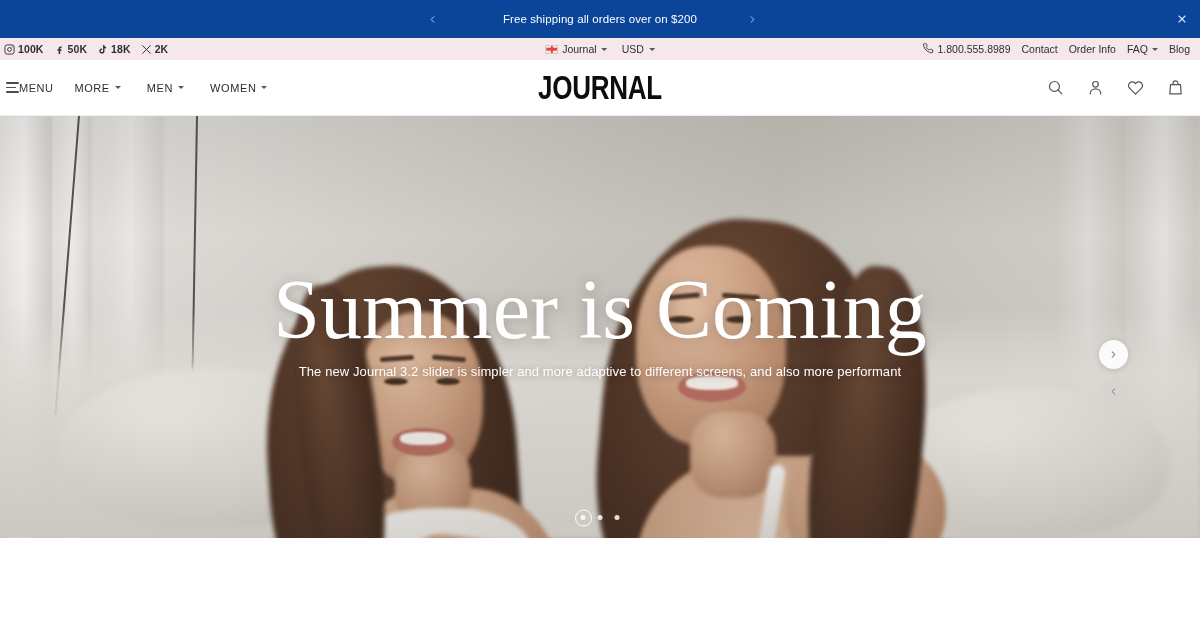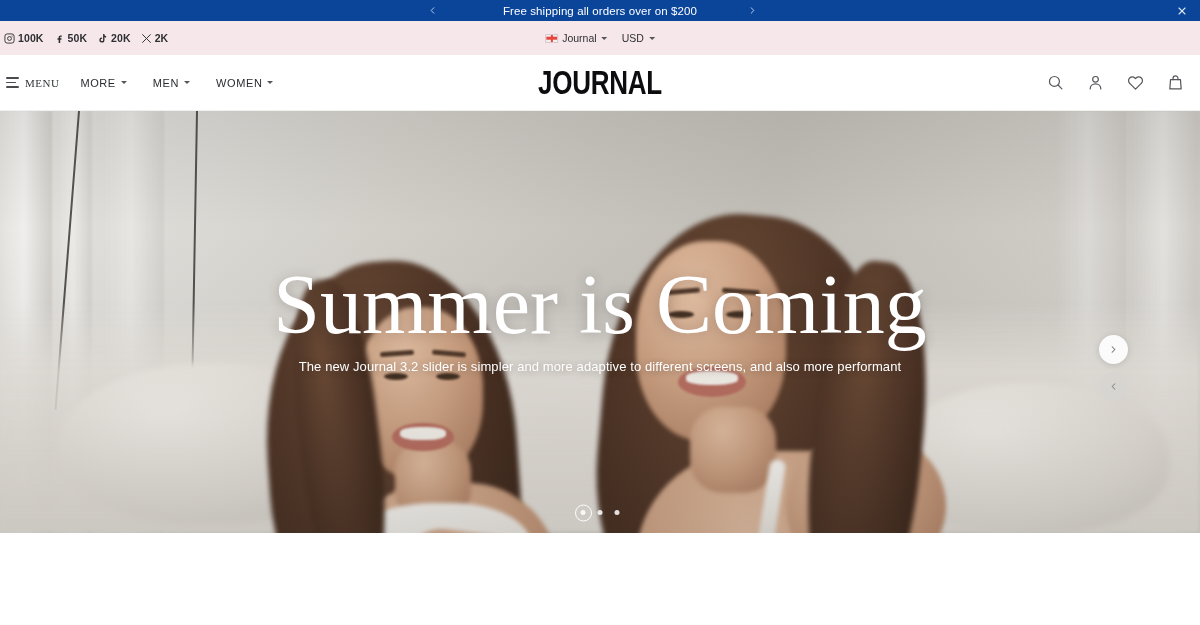--- a/index.html
+++ b/index.html
@@ -8,21 +8,21 @@
     width: 1200px;
     height: 625px;
     overflow: hidden;
     font-family: "Liberation Sans", sans-serif;
     background: #ffffff;
   }
 
   
   .announce-bar {
     position: relative;
-    height: 21px;
+    height: 38px;
     background: #0a459a;
     display: flex;
     align-items: center;
     justify-content: center;
     color: #ffffff;
   }
   .announce-inner {
     display: flex;
     align-items: center;
     gap: 0;
@@ -58,21 +58,21 @@
     height: 20px;
     display: flex;
     align-items: center;
     justify-content: center;
     color: #dbe6f5;
     cursor: pointer;
   }
 
   
   .util-bar {
-    height: 34px;
+    height: 22px;
     background: #f6e7ea;
     display: flex;
     align-items: center;
     padding: 0 10px 0 4px;
     position: relative;
     font-size: 10.5px;
     color: #37383c;
   }
   .social-group {
     display: flex;
@@ -172,24 +172,22 @@
   }
   .nav-left {
     display: flex;
     align-items: center;
     gap: 0;
     padding-left: 2px;
   }
   .menu-btn {
     display: flex;
     align-items: center;
-    gap: 6px;
     cursor: pointer;
     padding: 6px 8px 6px 4px;
-    font-family: Liberation Serif, serif;
   }
   .burger {
     width: 13px;
     display: flex;
     flex-direction: column;
     gap: 3px;
   }
   .burger span {
     display: block;
     height: 1.4px;
@@ -511,21 +509,21 @@
           </svg>
       </span>
       <span class="cnt">50K</span>
     </div>
     <div class="social-item">
       <span>
         <svg width="11" height="11" viewBox="0 0 24 24" fill="#2e2f33">
             <path d="M16.2 2h-2.9v13.1a2.6 2.6 0 1 1-2.1-2.55V9.6a5.6 5.6 0 1 0 5.1 5.58V8.5a6.5 6.5 0 0 0 3.6 1.1V6.7a3.7 3.7 0 0 1-3.7-3.7z"></path>
           </svg>
       </span>
-      <span class="cnt">20K</span>
+      <span class="cnt">18K</span>
     </div>
     <div class="social-item">
       <span>
         <svg width="11" height="11" viewBox="0 0 24 24" fill="none" stroke="#2e2f33" stroke-width="2.1" stroke-linecap="round">
             <line x1="3.5" y1="3.5" x2="20.5" y2="20.5"></line>
             <line x1="20.5" y1="3.5" x2="3.5" y2="20.5"></line>
           </svg>
       </span>
       <span class="cnt">2K</span>
     </div>
@@ -536,20 +534,43 @@
       <span class="flag"></span>
       <span>Journal</span>
       <span class="caret"></span>
     </div>
     <div class="curr-sel">
       <span>USD</span>
       <span class="caret"></span>
     </div>
   </div>
 
+  <div class="util-right">
+    <div class="phone-item">
+      <span>
+        <svg width="11" height="11" viewBox="0 0 24 24" fill="none" stroke="#2e2f33" stroke-width="1.9" stroke-linecap="round" stroke-linejoin="round">
+            <path d="M21 16.5v3a2 2 0 0 1-2.2 2 19.8 19.8 0 0 1-8.6-3.1 19.5 19.5 0 0 1-6-6A19.8 19.8 0 0 1 1.1 3.7 2 2 0 0 1 3.1 1.5h3a2 2 0 0 1 2 1.7c.1 1 .3 1.9.6 2.8a2 2 0 0 1-.4 2.1L7 9.4a16 16 0 0 0 6 6l1.3-1.3a2 2 0 0 1 2.1-.5c.9.3 1.8.5 2.8.6a2 2 0 0 1 1.8 2.3z"></path>
+          </svg>
+      </span>
+      <span class="num">1.800.555.8989</span>
+    </div>
+    <div class="util-link">
+      <span>Contact</span>
+    </div>
+    <div class="util-link">
+      <span>Order Info</span>
+    </div>
+    <div class="util-link">
+      <span>FAQ</span>
+      <span class="caret"></span>
+    </div>
+    <div class="util-link">
+      <span>Blog</span>
+    </div>
+  </div>
 </div>
 
 <div class="main-header">
   <div class="nav-left">
     <div class="menu-btn">
       <span class="burger">
           <span></span>
           <span></span>
           <span></span>
         </span>

